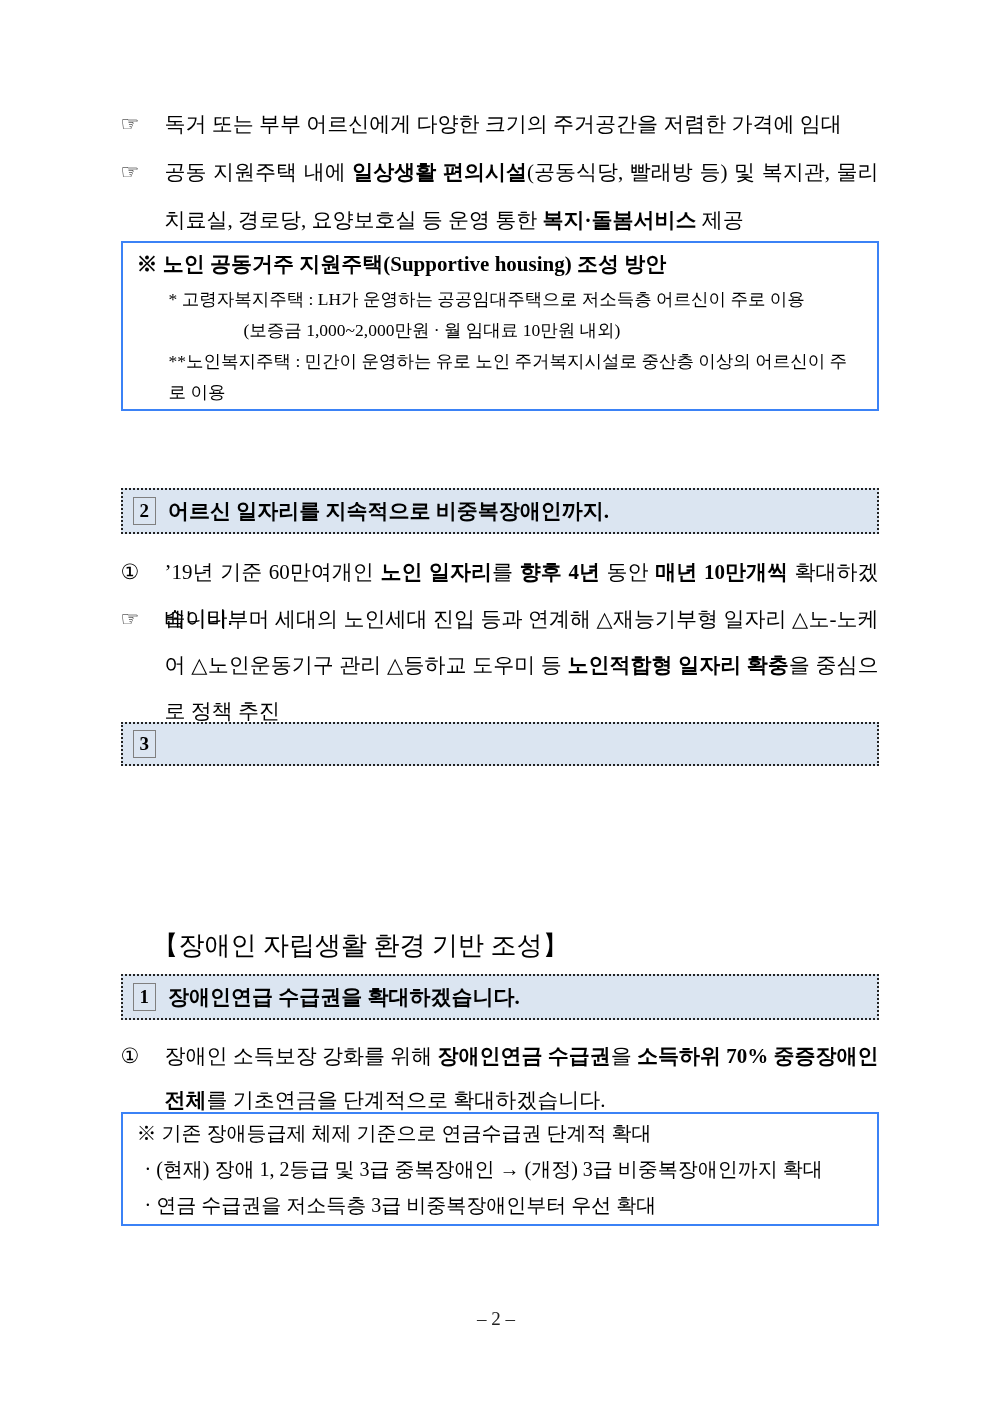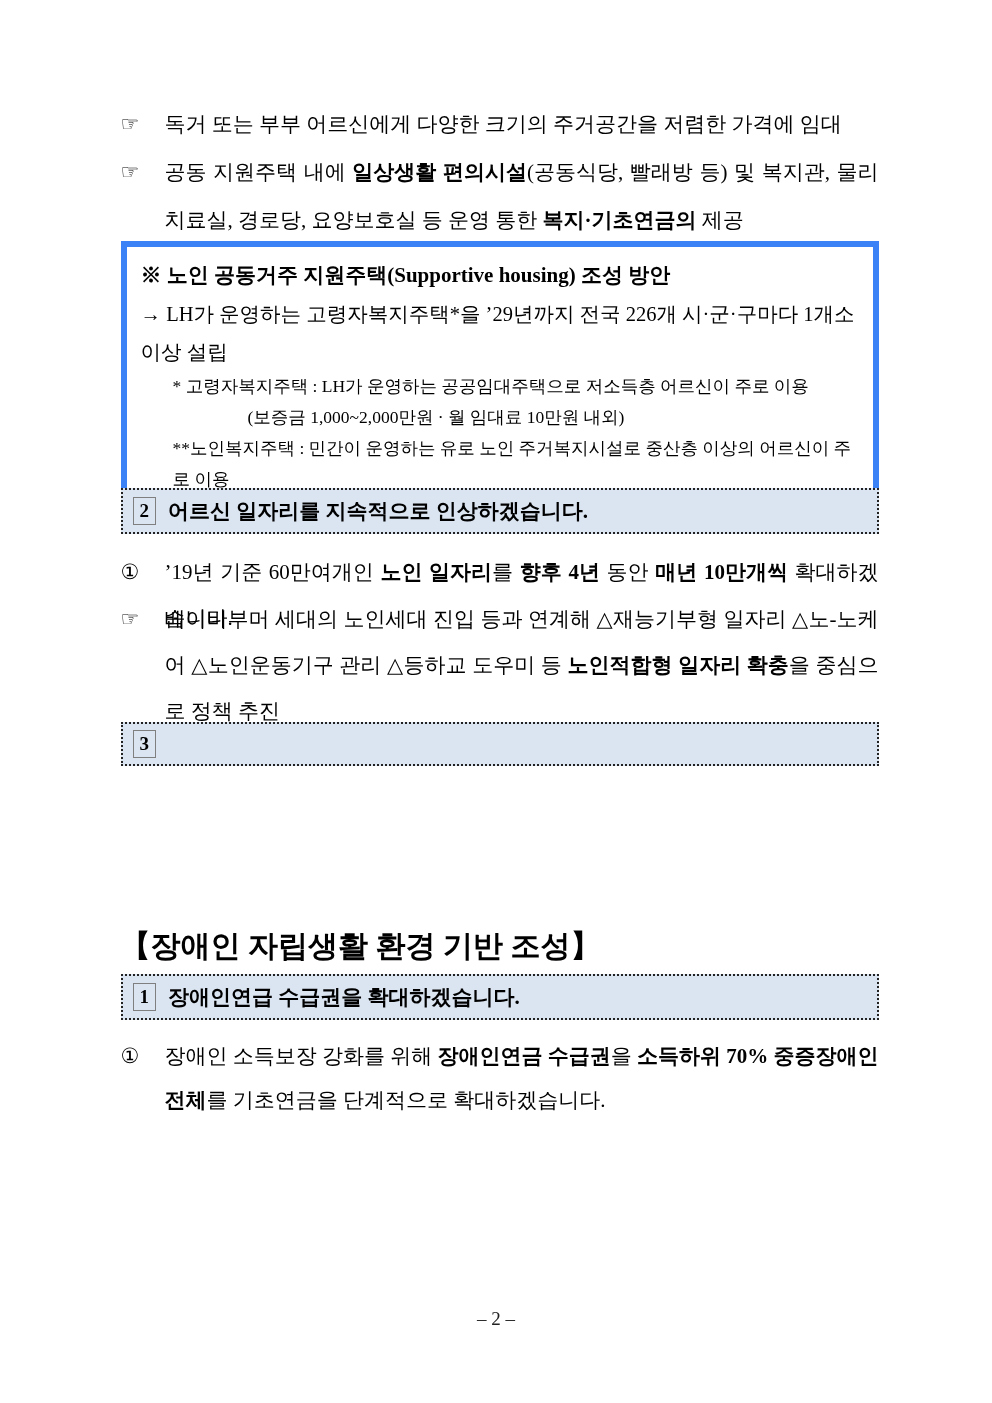--- a/index.html
+++ b/index.html
@@ -24,22 +24,22 @@
     padding-left:44px;
     text-indent:-44px;
   }
   .lh46 { line-height:46px; }
   .lh44 { line-height:44px; }
   .marker { display:inline-block; width:44px; text-indent:0; }
   b { font-weight:bold; }
 
   
   .box {
-    border:6px solid #3b82f6;
-    padding:8px 14px;
+    border:2px solid #3b82f6;
+    padding:1px 14px;
   }
   .bx-title { font-weight:bold; font-size:21px; line-height:40px; }
   .bx-line  { font-size:20.5px; line-height:38px; }
   .bx-fn    { font-size:17.5px; line-height:31px;margin-left:32px; }
   .fn-indent{ padding-left:75px; }
   .bx2-line { font-size:20px; line-height:36px; }
   .bx2-bullet { padding-left:8px; }
 
   
   .head-bar {
@@ -57,21 +57,21 @@
     font-weight:bold;
     font-size:19px;
     line-height:26px;
   }
   .head-title {
     font-weight:bold;
     font-size:21px;
     line-height:30px;
   }
 
-  .big-head { font-weight:bold; font-size:30px; line-height:34px; }
+  .big-head { font-weight:normal; font-size:26px; line-height:34px;margin-left:32px; }
 
   .footer {
     position:absolute;
     top:1308px; left:0; width:100%;
     text-align:center;
     font-size:19px;
     color:#222222;
   }
 
   
@@ -87,50 +87,54 @@
   .pos-dp1     { top:1034px; }
   .pos-box2    { top:1112px; }
 </style>
 </head>
 <body>
 
 <div class="page">
 
   <div class="blk pos-bullets">
     <p class="para"><span class="marker">☞</span><span>독거 또는 부부 어르신에게 다양한 크기의 주거공간을 저렴한 가격에 임대</span></p>
-    <p class="para"><span class="marker">☞</span><span>공동 지원주택 내에 </span><b>일상생활 편의시설</b><span>(공동식당, 빨래방 등) 및 복지관, 물리 치료실, 경로당, 요양보호실 등 운영 통한 </span><b>복지·기초연금의</b><span> 제공</span></p>
+    <p class="para"><span class="marker">☞</span><span>공동 지원주택 내에 </span><b>일상생활 편의시설</b><span>(공동식당, 빨래방 등) 및 복지관, 물리 치료실, 경로당, 요양보호실 등 운영 통한 </span><b>복지·돌봄서비스</b><span> 제공</span></p>
   </div>
 
   <div class="blk box pos-box1">
     <p class="bx-title">※ 노인 공동거주 지원주택(Supportive housing) 조성 방안</p>
-    <p class="bx-line">→ LH가 운영하는 고령자복지주택*을 ’29년까지 전국 226개 시·군·구마다 1개소 이상 설립</p>
     <p class="bx-fn">* 고령자복지주택 : LH가 운영하는 공공임대주택으로 저소득층 어르신이 주로 이용</p>
     <p class="bx-fn fn-indent">(보증금 1,000~2,000만원 · 월 임대료 10만원 내외)</p>
     <p class="bx-fn">**노인복지주택 : 민간이 운영하는 유로 노인 주거복지시설로 중산층 이상의 어르신이 주로 이용</p>
   </div>
 
   <div class="blk head-bar pos-bar2">
     <span class="num-box">2</span>
-    <span class="head-title">어르신 일자리를 지속적으로 인상하겠습니다.</span>
+    <span class="head-title">어르신 일자리를 지속적으로 비중복장애인까지.</span>
   </div>
 
   <p class="blk para lh46 pos-s2p1"><span class="marker">①</span><span>’19년 기준 60만여개인 </span><b>노인 일자리</b><span>를 </span><b>향후 4년</b><span> 동안 </span><b>매년 10만개씩</b><span> 확대하겠습니다.</span></p>
 
   <p class="blk para lh46 pos-s2p2"><span class="marker">☞</span><span>베이비부머 세대의 노인세대 진입 등과 연계해 △재능기부형 일자리 △노-노케어 △노인운동기구 관리 △등하교 도우미 등 </span><b>노인적합형 일자리 확충</b><span>을 중심으로 정책 추진</span></p>
 
   <div class="blk head-bar pos-bar3">
     <span class="num-box">3</span>
   </div>
 
 
   <p class="blk big-head pos-bighead">【장애인 자립생활 환경 기반 조성】</p>
 
   <div class="blk head-bar pos-bar1">
     <span class="num-box">1</span>
     <span class="head-title">장애인연급 수급권을 확대하겠습니다.</span>
   </div>
 
   <p class="blk para lh44 pos-dp1"><span class="marker">①</span><span>장애인 소득보장 강화를 위해 </span><b>장애인연금 수급권</b><span>을 </span><b>소득하위 70% 중증장애인 전체</b><span>를 기초연금을 단계적으로 확대하겠습니다.</span></p>
 
+  <div class="blk box pos-box2">
+    <p class="bx2-line">※ 기존 장애등급제 체제 기준으로 연금수급권 단계적 확대</p>
+    <p class="bx2-line bx2-bullet">· (현재) 장애 1, 2등급 및 3급 중복장애인 → (개정) 3급 비중복장애인까지 확대</p>
+    <p class="bx2-line bx2-bullet">· 연금 수급권을 저소득층 3급 비중복장애인부터 우선 확대</p>
+  </div>
 
   <div class="footer">– 2 –</div>
 
 </div>
 
 </body></html>

